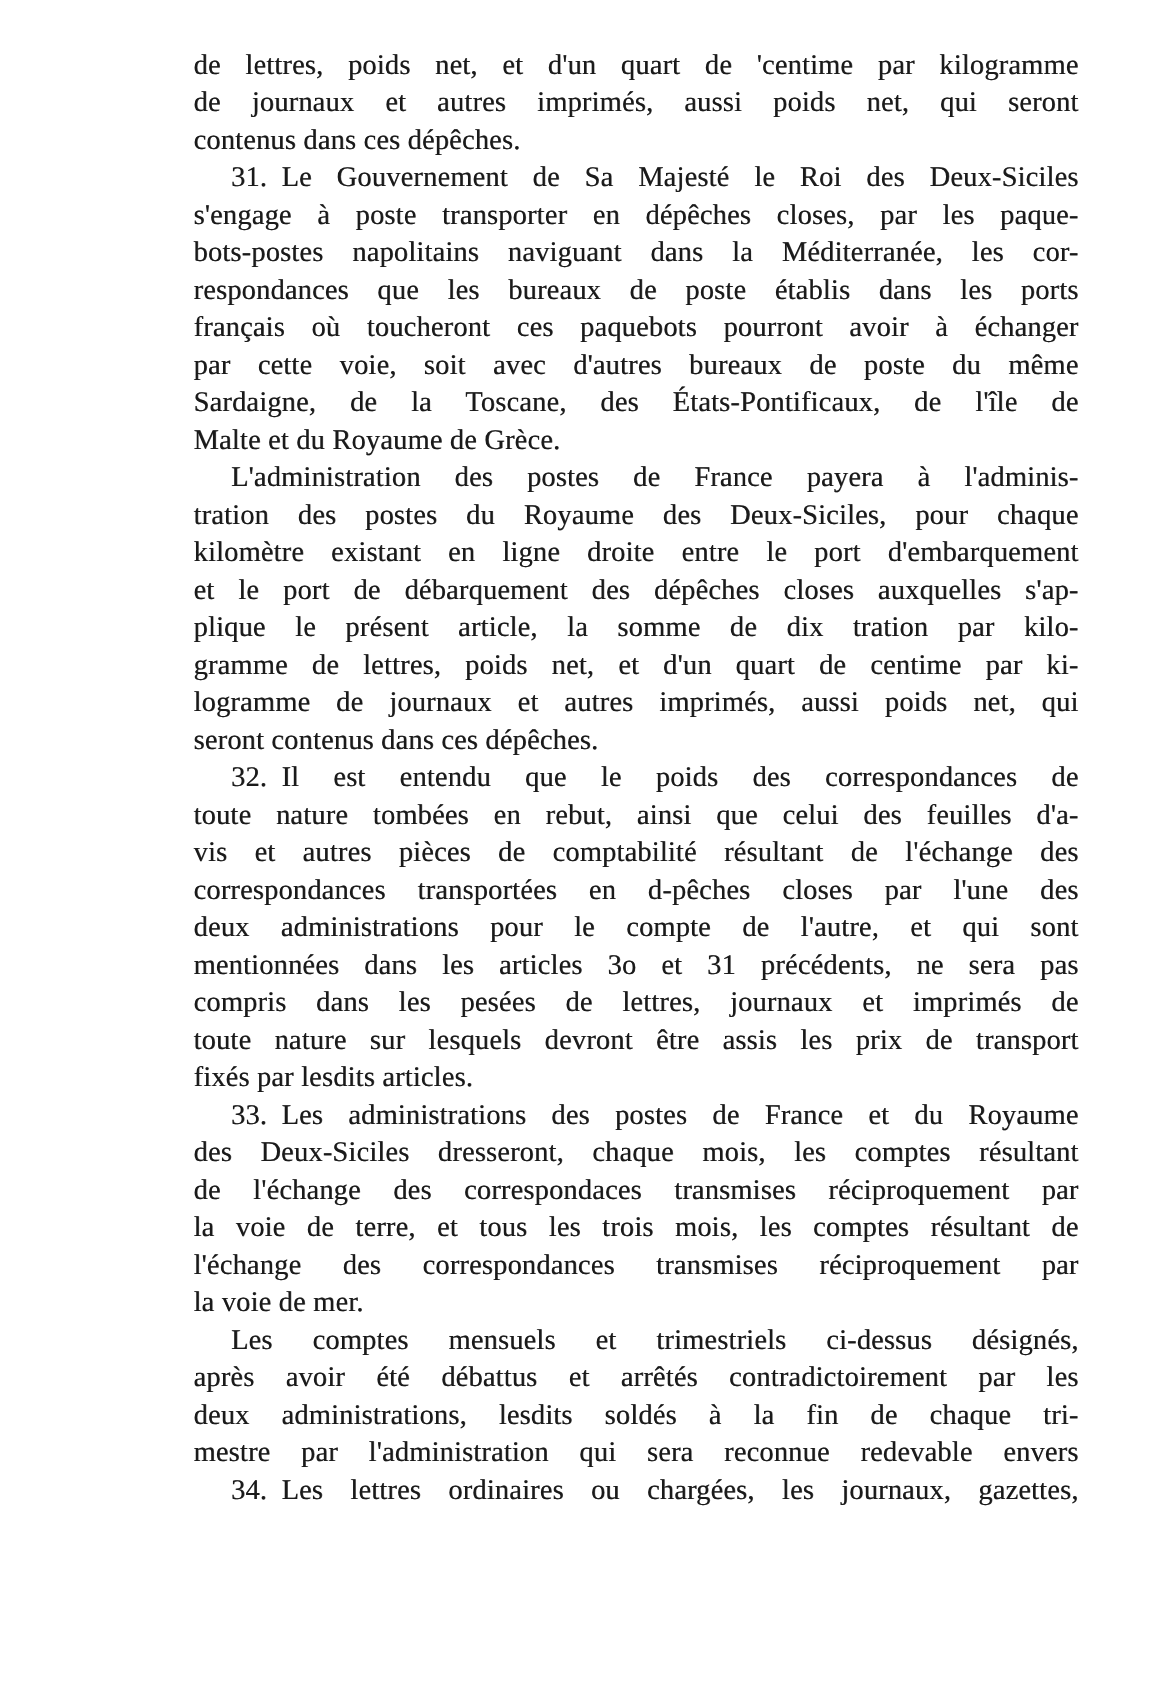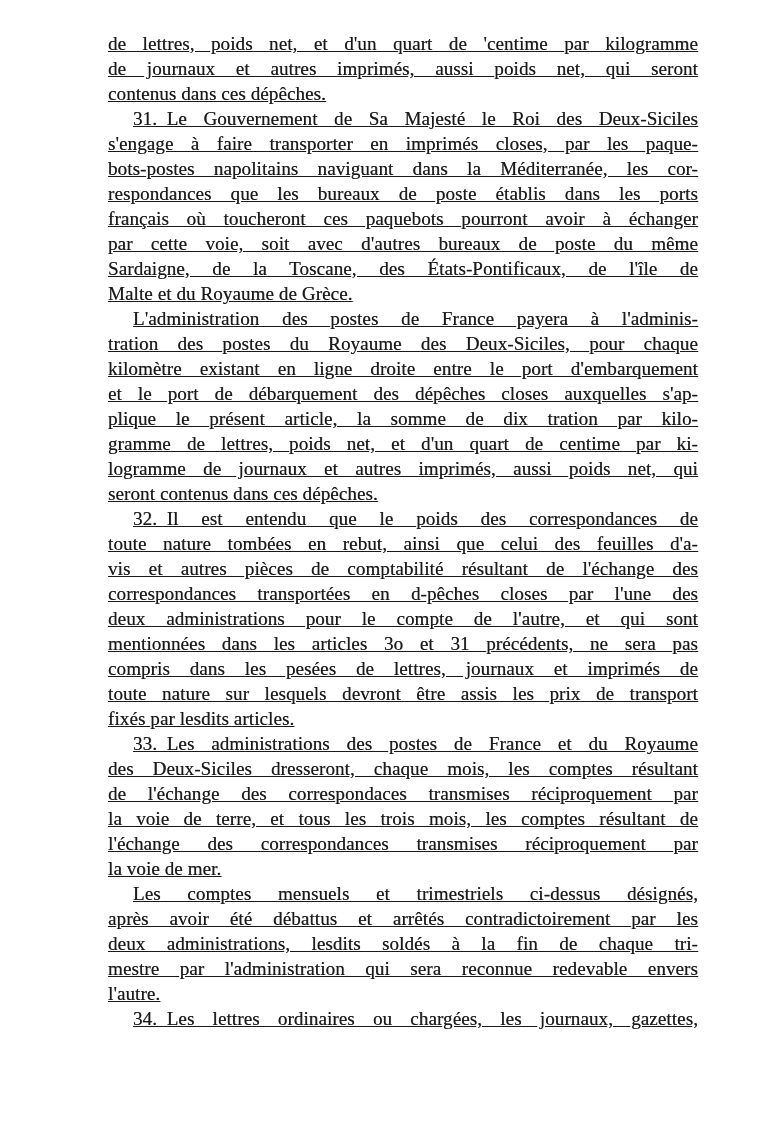--- a/index.html
+++ b/index.html
@@ -10,25 +10,24 @@
   .page {
     position: relative;
     width: 784px;
     height: 1125px;
     background: #ffffff;
     overflow: hidden;
     font-family: "Liberation Serif", "DejaVu Serif", serif;
   }
   .text-block {
     position: absolute;
-    left: 108px;
+    left: 129px;
     top: 31px;
     width: 590px;
     color: #1a1a1a;
-    text-decoration: underline;
   }
   .line {
     font-size: 19px;
     line-height: 25px;
     height: 25px;
     text-align: justify;
     text-align-last: justify;
     letter-spacing: 0.1px;
     text-shadow: 0.3px 0 0 rgba(20,20,20,0.65);
     white-space: normal;
@@ -43,21 +42,21 @@
 </style>
 </head>
 <body>
 
 <div class="page">
   <div class="text-block" style="color: rgb(26, 26, 26);">
       <div class="line">de lettres, poids net, et d'un quart de 'centime par kilogramme</div>
       <div class="line">de journaux et autres imprimés, aussi poids net, qui seront</div>
       <div class="line ragged">contenus dans ces dépêches.</div>
       <div class="line indent">31. Le Gouvernement de Sa Majesté le Roi des Deux-Siciles</div>
-      <div class="line">s'engage à faire transporter en imprimés closes, par les paque-</div>
+      <div class="line">s'engage à poste transporter en dépêches closes, par les paque-</div>
       <div class="line">bots-postes napolitains naviguant dans la Méditerranée, les cor-</div>
       <div class="line">respondances que les bureaux de poste établis dans les ports</div>
       <div class="line">français où toucheront ces paquebots pourront avoir à échanger</div>
       <div class="line">par cette voie, soit avec d'autres bureaux de poste du même</div>
       <div class="line">Sardaigne, de la Toscane, des États-Pontificaux, de l'île de</div>
       <div class="line ragged">Malte et du Royaume de Grèce.</div>
       <div class="line indent">L'administration des postes de France payera à l'adminis-</div>
       <div class="line">tration des postes du Royaume des Deux-Siciles, pour chaque</div>
       <div class="line">kilomètre existant en ligne droite entre le port d'embarquement</div>
       <div class="line">et le port de débarquement des dépêches closes auxquelles s'ap-</div>
@@ -77,16 +76,15 @@
       <div class="line indent">33. Les administrations des postes de France et du Royaume</div>
       <div class="line">des Deux-Siciles dresseront, chaque mois, les comptes résultant</div>
       <div class="line">de l'échange des correspondaces transmises réciproquement par</div>
       <div class="line">la voie de terre, et tous les trois mois, les comptes résultant de</div>
       <div class="line">l'échange des correspondances transmises réciproquement par</div>
       <div class="line ragged">la voie de mer.</div>
       <div class="line indent">Les comptes mensuels et trimestriels ci-dessus désignés,</div>
       <div class="line">après avoir été débattus et arrêtés contradictoirement par les</div>
       <div class="line">deux administrations, lesdits soldés à la fin de chaque tri-</div>
       <div class="line">mestre par l'administration qui sera reconnue redevable envers</div>
-      <div class="line ragged">l'autre.</div>
       <div class="line indent">34. Les lettres ordinaires ou chargées, les journaux, gazettes,</div>
     </div>
 </div>
 
 </body></html>

